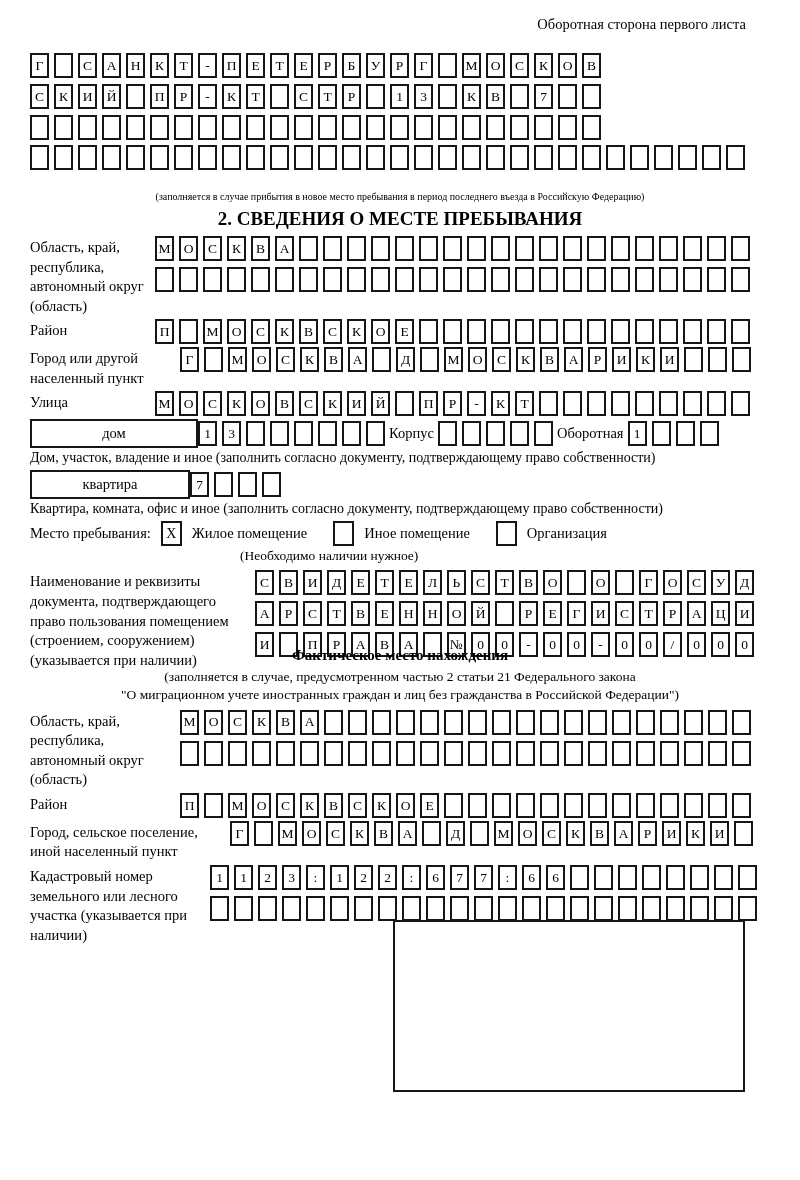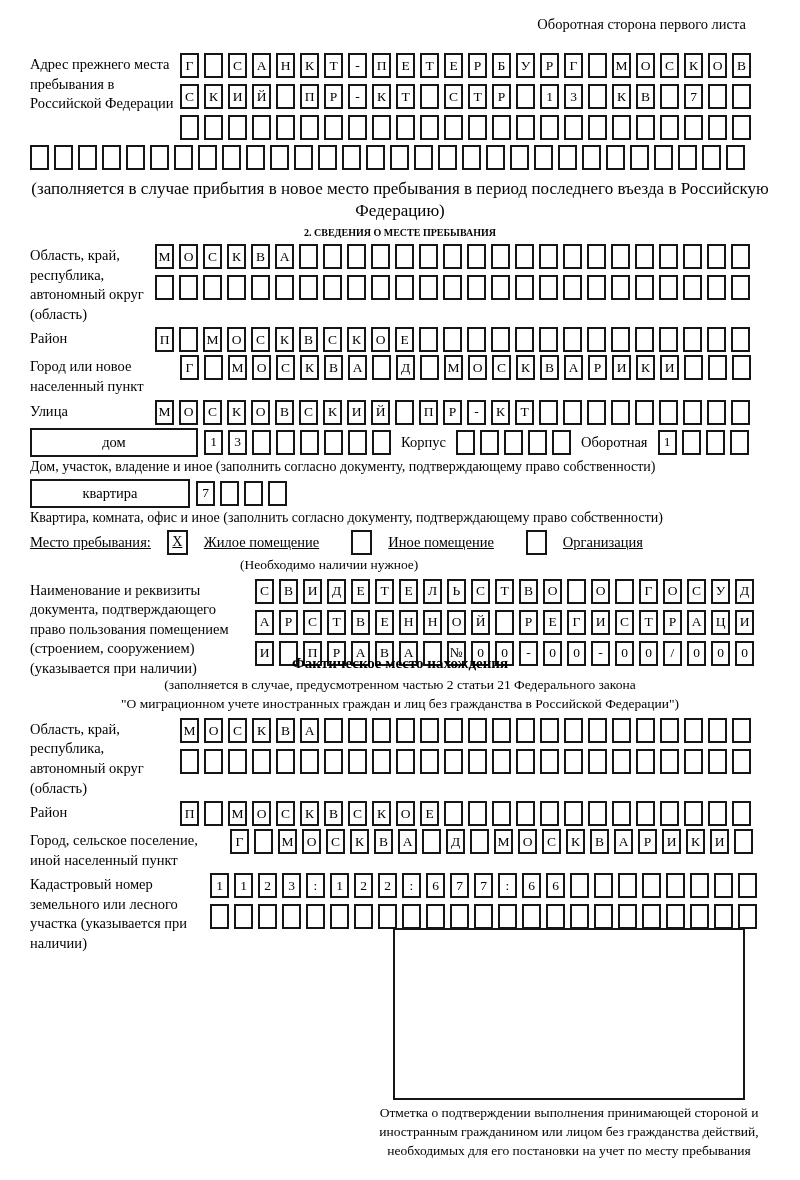--- a/index.html
+++ b/index.html
@@ -12,52 +12,51 @@
   .field{display:flex;align-items:flex-start;margin-bottom:3px;}
   .flabel{flex:0 0 auto;font-size:14.5px;line-height:1.35;padding-top:2px;}
   .w125{width:125px;} .w150{width:150px;} .w200{width:200px;} .w180{width:180px;} .w225{width:225px;}
   .rows{display:flex;flex-direction:column;gap:6px;}
   .cellrow{display:flex;gap:5px;}
   .cell{flex:0 0 auto;box-sizing:border-box;width:19px;height:25px;border:2px solid #161616;
         display:flex;align-items:center;justify-content:center;
         font-size:13.5px;line-height:1;background:#fff;}
   .fullrow{margin-top:5px;}
 
-  .note-center{text-align:center;font-size:17px;margin:8px 0 2px 0;line-height:1.3;}
+  .note-center{text-align:center;font-size:10px;margin:20px 0 2px 0;line-height:1.3;}
   .note-left{font-size:14px;margin:1px 0 4px 0;}
-  .sec-title{text-align:center;font-weight:bold;font-size:10px;margin:5px 0 6px 0;}
-
-  .inline-row{display:flex;align-items:center;gap:6px;margin-bottom:2px;font-size:14.5px;}
+  .sec-title{text-align:center;font-weight:bold;font-size:19px;margin:5px 0 6px 0;}
+
+  .inline-row{display:flex;align-items:center;margin-bottom:2px;font-size:14.5px;}
   .wide-box{box-sizing:border-box;border:2px solid #161616;height:29px;display:flex;
             align-items:center;justify-content:center;font-size:14.5px;background:#fff;}
   .box-house{width:168px;} .box-apt{width:160px;}
   .mini-label{padding:0 4px;}
 
-  .stay-row{display:flex;align-items:center;gap:16px;font-size:14.5px;margin:0 0 2px 0;text-decoration:underline;}
+  .stay-row{display:flex;align-items:center;gap:10px;font-size:14.5px;margin:0 0 2px 0;}
   .checkbox{flex:0 0 auto;box-sizing:border-box;width:21px;height:25px;border:2px solid #161616;
             display:flex;align-items:center;justify-content:center;font-size:14px;background:#fff;}
   .stay-note{font-size:13.5px;margin:1px 0 6px 210px;}
 
   .act-title{text-align:center;font-weight:bold;font-size:15px;margin:-26px 0 4px 0;}
   .act-note{text-align:center;font-size:13.5px;line-height:1.35;margin:0;}
 
   .confirm{display:flex;flex-direction:column;align-items:center;width:386px;
            margin:-28px 8px 0 auto;}
   .confirm-box{box-sizing:border-box;width:352px;height:172px;border:2px solid #161616;background:#fff;}
   .confirm-note{width:386px;text-align:center;font-size:13.5px;line-height:1.4;margin-top:4px;}
 </style>
 </head>
 <body>
 
 <div class="page">
 
   <div class="header-note">Оборотная сторона первого листа</div>
 
   <div class="field" style="margin-top:20px;">
-    <div class="flabel w150">Адрес прежнего места пребывания в Российской Федерации</div>
     <div class="rows">
       <div class="cellrow">
           <span class="cell">Г</span>
           <span class="cell"></span>
           <span class="cell">С</span>
           <span class="cell">А</span>
           <span class="cell">Н</span>
           <span class="cell">К</span>
           <span class="cell">Т</span>
           <span class="cell">-</span>
@@ -253,21 +252,21 @@
         <span class="cell"></span>
         <span class="cell"></span>
         <span class="cell"></span>
         <span class="cell"></span>
         <span class="cell"></span>
         <span class="cell"></span>
       </div>
   </div>
 
   <div class="field">
-    <div class="flabel w150">Город или новое населенный пункт</div>
+    <div class="flabel w150">Город или другой населенный пункт</div>
     <div class="cellrow">
         <span class="cell">Г</span>
         <span class="cell"></span>
         <span class="cell">М</span>
         <span class="cell">О</span>
         <span class="cell">С</span>
         <span class="cell">К</span>
         <span class="cell">В</span>
         <span class="cell">А</span>
         <span class="cell"></span>
@@ -618,16 +617,15 @@
           <span class="cell"></span>
           <span class="cell"></span>
           <span class="cell"></span>
           <span class="cell"></span>
         </div>
     </div>
   </div>
 
   <div class="confirm">
     <div class="confirm-box"></div>
-    <div class="confirm-note">Отметка о подтверждении выполнения принимающей стороной и иностранным гражданином или лицом без гражданства действий, необходимых для его постановки на учет по месту пребывания</div>
   </div>
 
 </div>
 
 </body></html>

